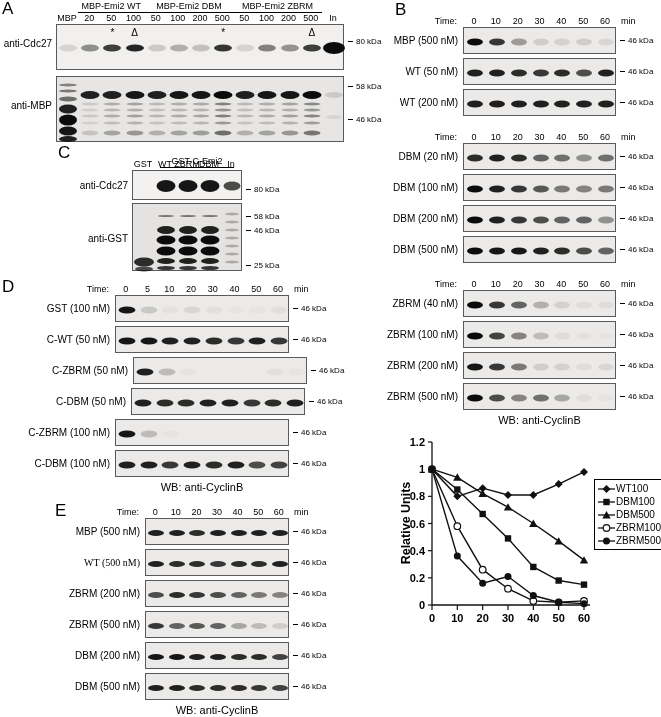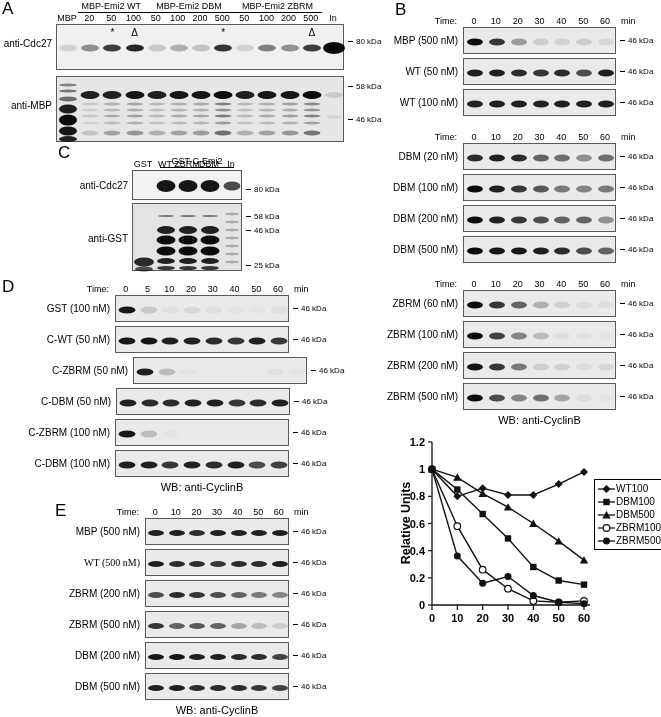--- a/index.html
+++ b/index.html
@@ -214,21 +214,21 @@
               <div class="band" style="left: 98.3571px; top: 13.5px; width: 16px; height: 7px; opacity: 0.85;"></div>
               <div class="band" style="left: 120.214px; top: 13.5px; width: 16px; height: 7px; opacity: 0.7;"></div>
               <div class="band" style="left: 142.071px; top: 13.5px; width: 16px; height: 7px; opacity: 0.9;"></div>
             </div>
             <div class="kda">
               <span class="kda-tick"></span>
               <span>46 kDa</span>
             </div>
           </div>
           <div class="row">
-            <div class="row-label" style="width: 80px;">WT (100 nM)</div>
+            <div class="row-label" style="width: 80px;">WT (200 nM)</div>
             <div class="blot" style="width: 153px; height: 27px;">
               <div class="band" style="left: 10.9286px; top: 13.5px; width: 16px; height: 7px; opacity: 0.9;"></div>
               <div class="band" style="left: 32.7857px; top: 13.5px; width: 16px; height: 7px; opacity: 0.9;"></div>
               <div class="band" style="left: 54.6429px; top: 13.5px; width: 16px; height: 7px; opacity: 0.9;"></div>
               <div class="band" style="left: 76.5px; top: 13.5px; width: 16px; height: 7px; opacity: 0.9;"></div>
               <div class="band" style="left: 98.3571px; top: 13.5px; width: 16px; height: 7px; opacity: 0.9;"></div>
               <div class="band" style="left: 120.214px; top: 13.5px; width: 16px; height: 7px; opacity: 0.9;"></div>
               <div class="band" style="left: 142.071px; top: 13.5px; width: 16px; height: 7px; opacity: 0.9;"></div>
             </div>
             <div class="kda">
@@ -324,21 +324,21 @@
               <span class="th-time" style="left: 32.7857px;">10</span>
               <span class="th-time" style="left: 54.6429px;">20</span>
               <span class="th-time" style="left: 76.5px;">30</span>
               <span class="th-time" style="left: 98.3571px;">40</span>
               <span class="th-time" style="left: 120.214px;">50</span>
               <span class="th-time" style="left: 142.071px;">60</span>
             </span>
             <span class="th-min">min</span>
           </div>
           <div class="row">
-            <div class="row-label" style="width: 80px;">ZBRM (60 nM)</div>
+            <div class="row-label" style="width: 80px;">ZBRM (40 nM)</div>
             <div class="blot" style="width: 153px; height: 27px;">
               <div class="band" style="left: 10.9286px; top: 13.5px; width: 16px; height: 7px; opacity: 1;"></div>
               <div class="band" style="left: 32.7857px; top: 13.5px; width: 16px; height: 7px; opacity: 0.8;"></div>
               <div class="band" style="left: 54.6429px; top: 13.5px; width: 16px; height: 7px; opacity: 0.6;"></div>
               <div class="band" style="left: 76.5px; top: 13.5px; width: 16px; height: 7px; opacity: 0.25;"></div>
               <div class="band" style="left: 98.3571px; top: 13.5px; width: 16px; height: 7px; opacity: 0.1;"></div>
               <div class="band" style="left: 120.214px; top: 13.5px; width: 16px; height: 7px; opacity: 0.05;"></div>
               <div class="band" style="left: 142.071px; top: 13.5px; width: 16px; height: 7px; opacity: 0.05;"></div>
             </div>
             <div class="kda">
@@ -524,21 +524,21 @@
               <div class="band" style="left: 54.375px; top: 13.5px; width: 17px; height: 7px; opacity: 0.02;"></div>
               <div class="band" style="left: 141.375px; top: 13.5px; width: 17px; height: 7px; opacity: 0.04;"></div>
               <div class="band" style="left: 163.125px; top: 13.5px; width: 17px; height: 7px; opacity: 0.02;"></div>
             </div>
             <div class="kda">
               <span class="kda-tick"></span>
               <span>46 kDa</span>
             </div>
           </div>
           <div class="row">
-            <div class="row-label" style="width: 116px;">C-DBM (50 nM)</div>
+            <div class="row-label" style="width: 131px;">C-DBM (50 nM)</div>
             <div class="blot" style="width: 174px; height: 27px;">
               <div class="band" style="left: 10.875px; top: 13.5px; width: 17px; height: 7px; opacity: 0.9;"></div>
               <div class="band" style="left: 32.625px; top: 13.5px; width: 17px; height: 7px; opacity: 0.85;"></div>
               <div class="band" style="left: 54.375px; top: 13.5px; width: 17px; height: 7px; opacity: 0.85;"></div>
               <div class="band" style="left: 76.125px; top: 13.5px; width: 17px; height: 7px; opacity: 0.9;"></div>
               <div class="band" style="left: 97.875px; top: 13.5px; width: 17px; height: 7px; opacity: 0.9;"></div>
               <div class="band" style="left: 119.625px; top: 13.5px; width: 17px; height: 7px; opacity: 0.8;"></div>
               <div class="band" style="left: 141.375px; top: 13.5px; width: 17px; height: 7px; opacity: 0.85;"></div>
               <div class="band" style="left: 163.125px; top: 13.5px; width: 17px; height: 7px; opacity: 0.9;"></div>
             </div>

